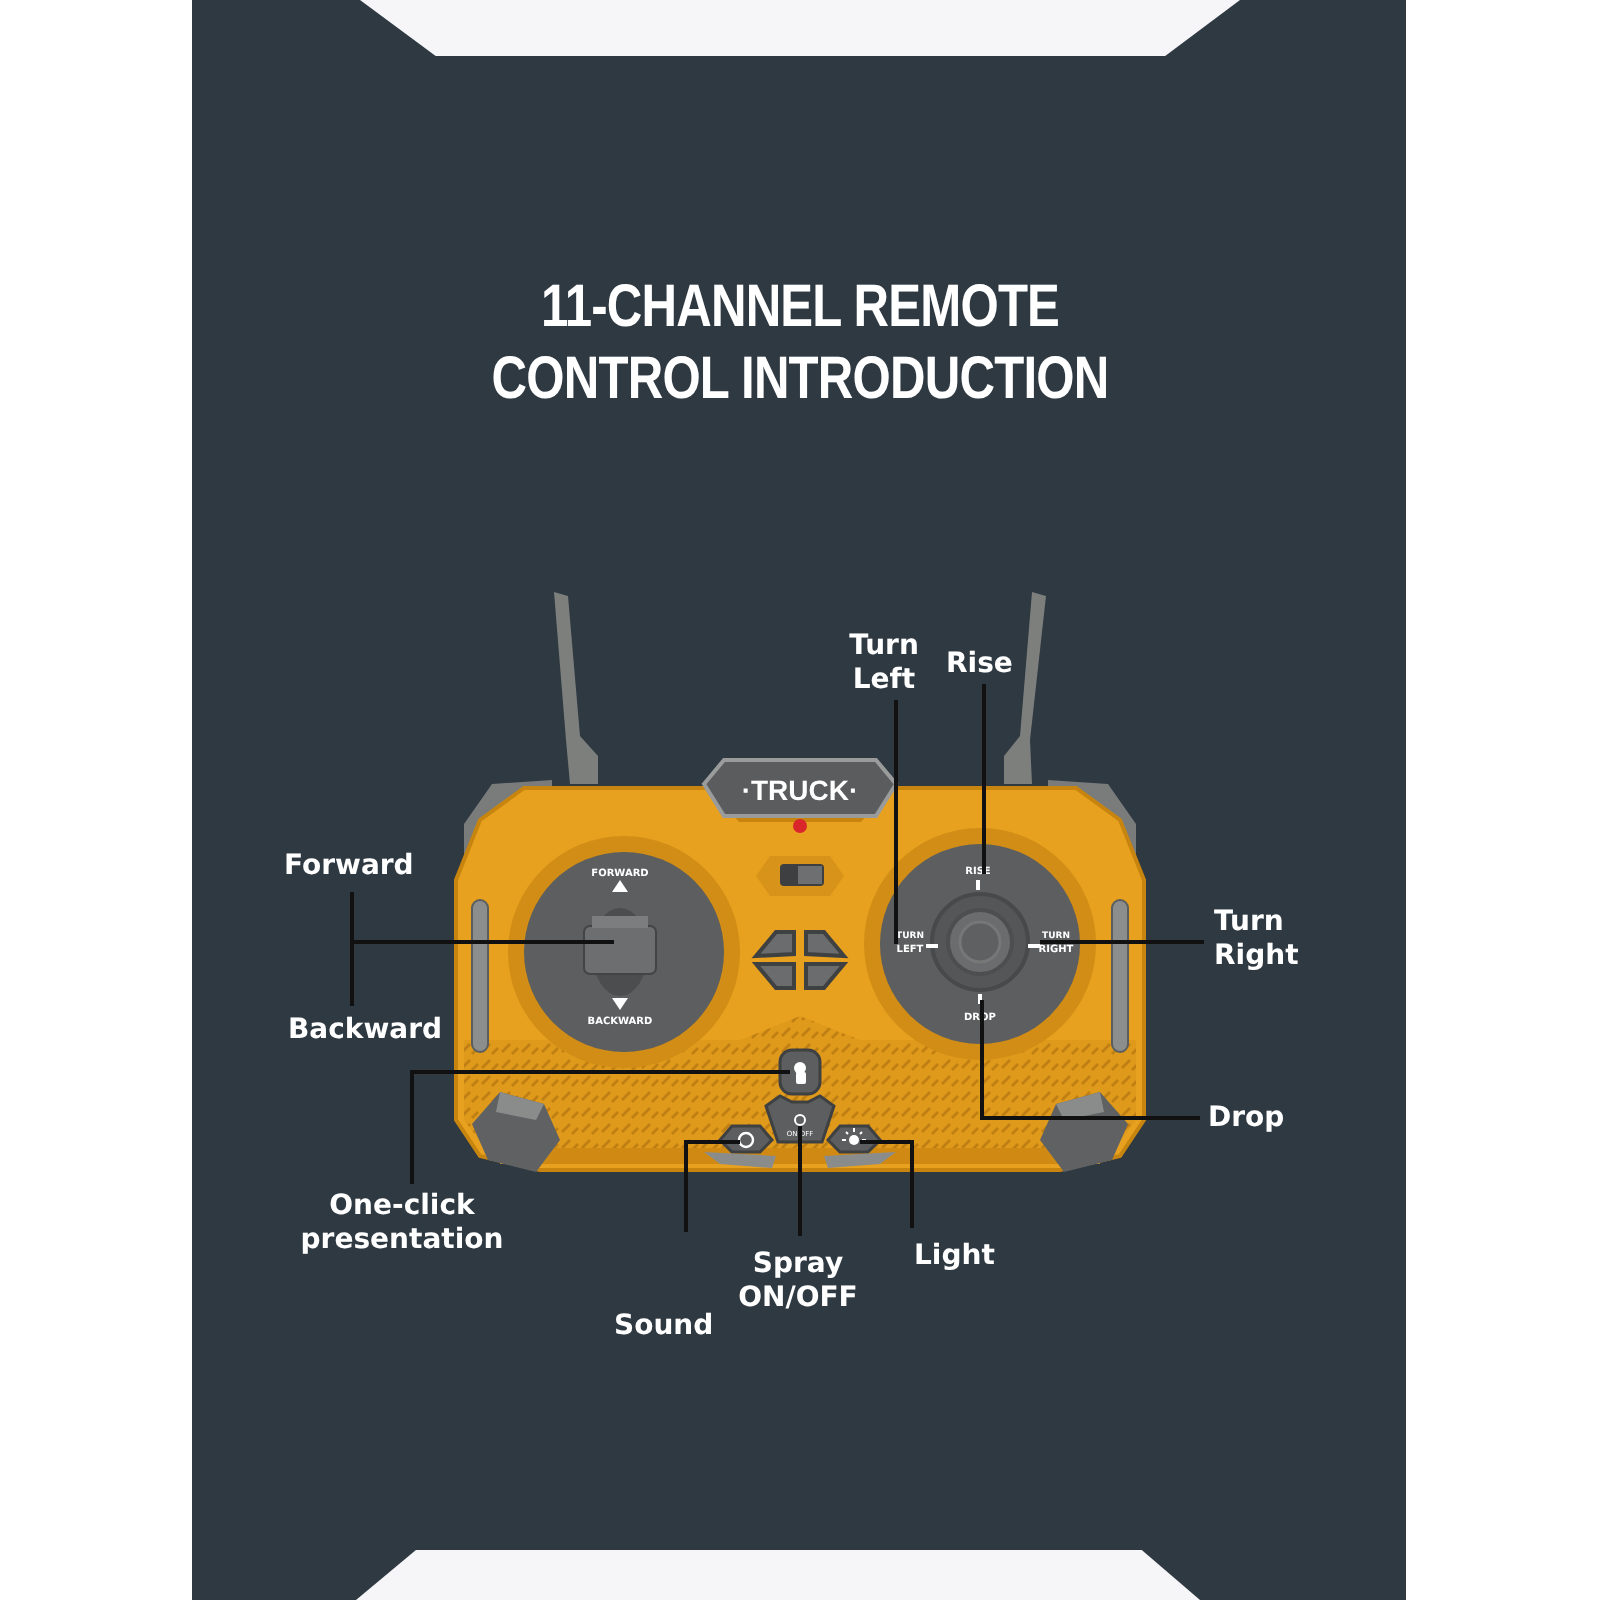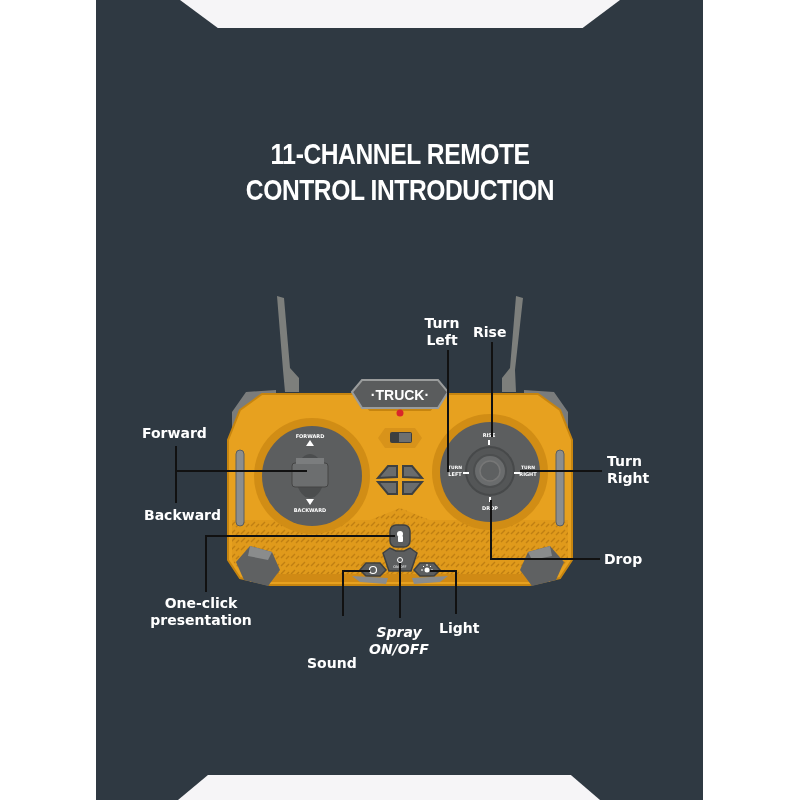--- a/index.html
+++ b/index.html
@@ -155,17 +155,17 @@
 <div class="lbl" style="left:607px; top:453px;">
   <div>Turn</div>
   <div>Right</div>
 </div>
 <div class="lbl" style="left:604px; top:551px;">Drop</div>
 <div class="lbl c" style="left:148px; top:595px; width:106px;">
   <div>One-click</div>
   <div>presentation</div>
 </div>
 <div class="lbl" style="left:307px; top:655px;">Sound</div>
-<div class="lbl c" style="left:368px; top:624px; width:62px;font-style:italic;">
+<div class="lbl c" style="left:368px; top:624px; width:62px;">
   <div>Spray</div>
   <div>ON/OFF</div>
 </div>
-<div class="lbl" style="left:439px; top:620px;">Light</div>
+<div class="lbl" style="left:457px; top:620px;">Light</div>
 
 </body></html>

